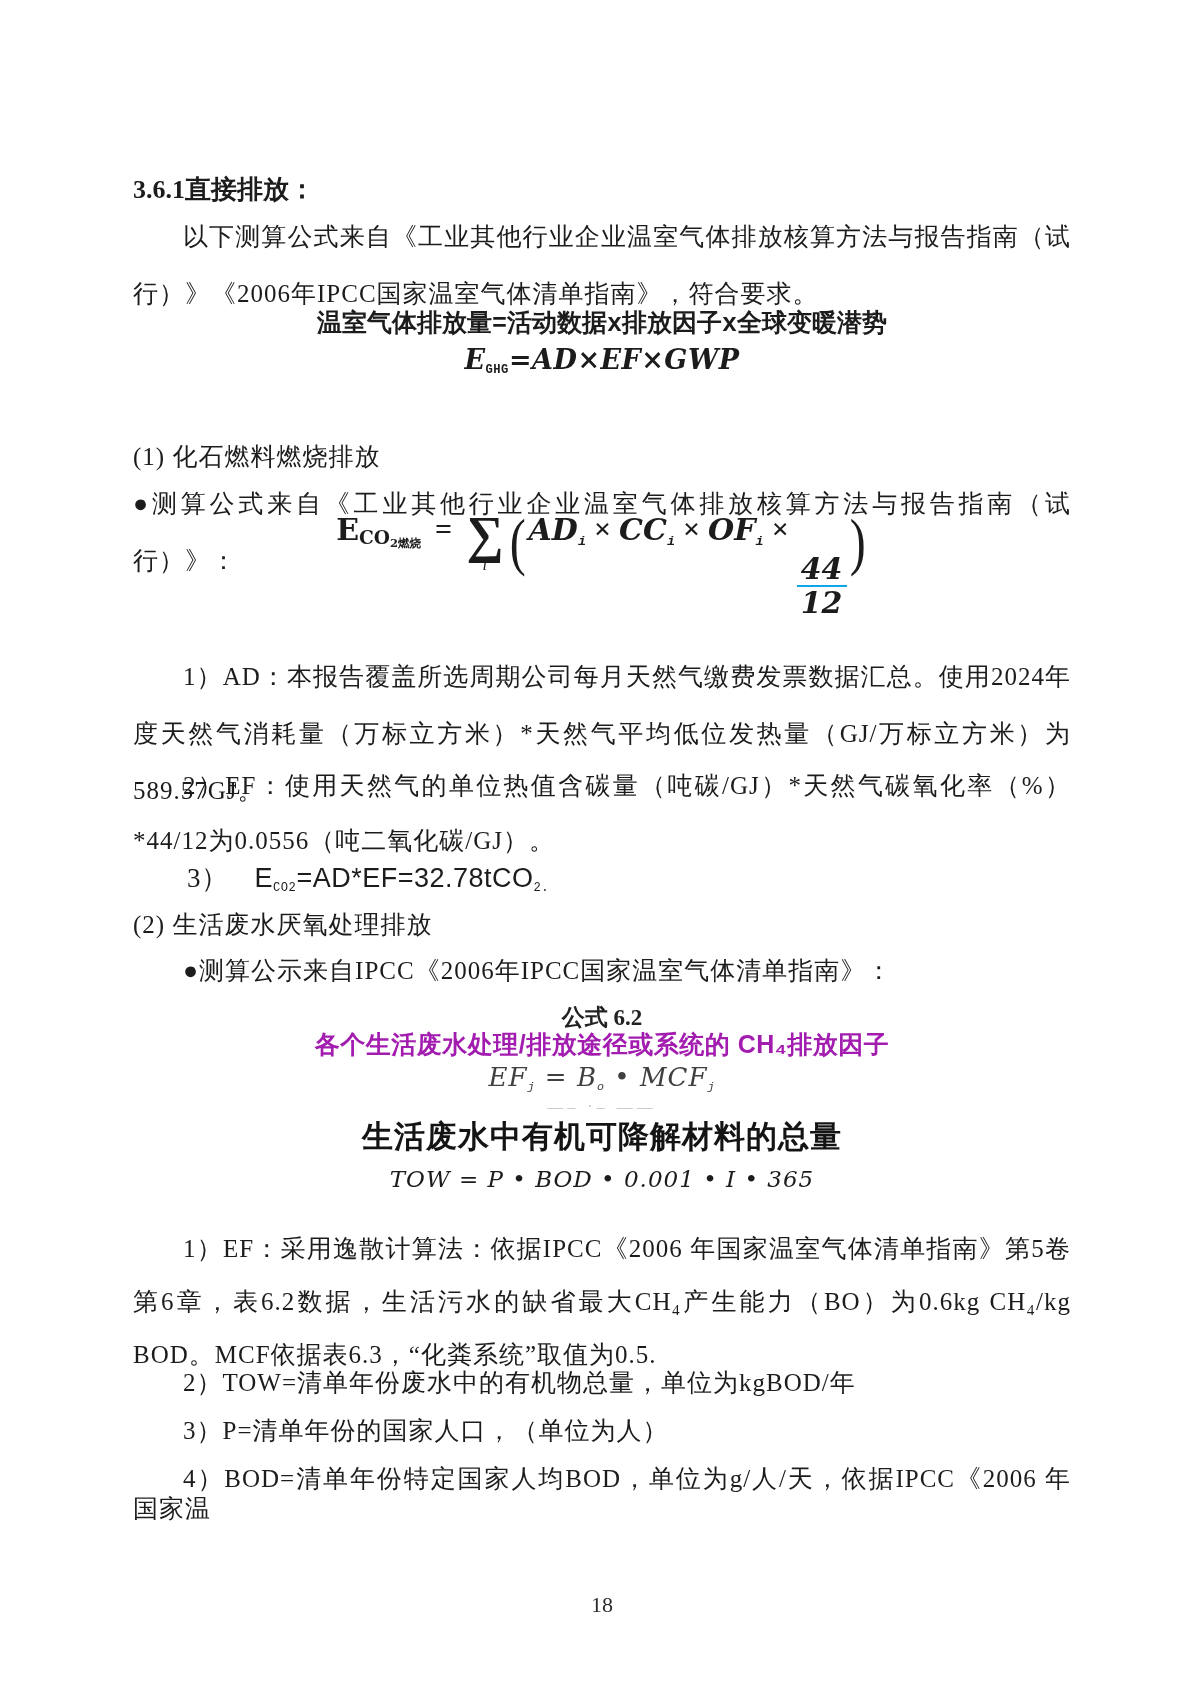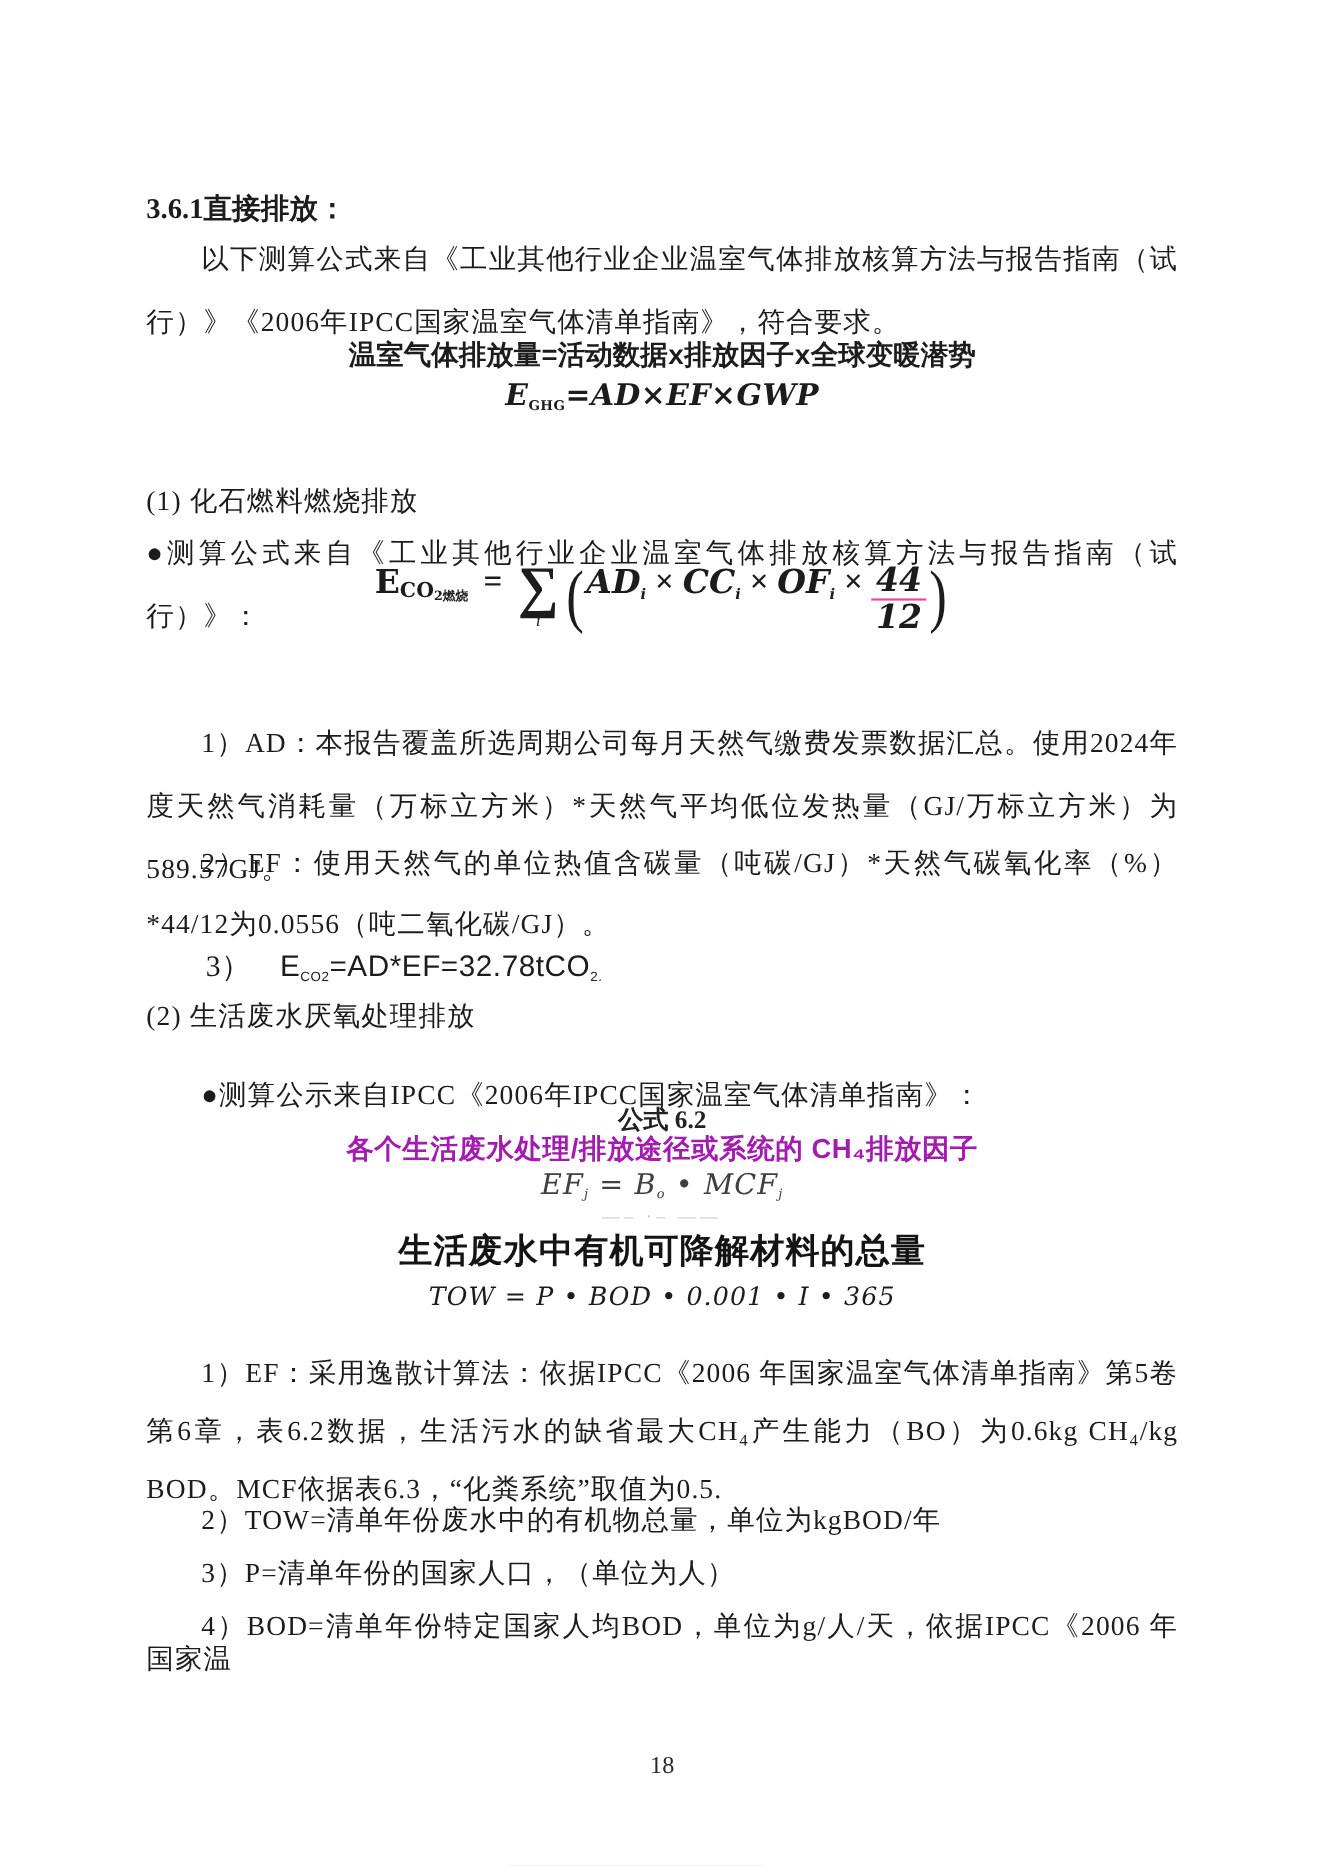--- a/index.html
+++ b/index.html
@@ -24,40 +24,40 @@
   .heading { font-weight:bold; font-size:26px; }
   .center { text-align:center; }
 
   
   .ghg-cn { font-size:25px; font-weight:bold;font-family:Liberation Mono, monospace; }
 
   
   .math { font-family:"DejaVu Serif", serif; }
   .math i { font-style:italic; }
   .sub-sm { font-size:62%; vertical-align:-18%; }
-  .sub-xs { font-size:45%; vertical-align:-32%; }
+  .sub-xs { font-size:45%; vertical-align:-32%;font-family:Liberation Mono, monospace; }
 
   .ghg-formula { font-size:27px; font-weight:bold; letter-spacing:0.5px; }
 
   
   .eco2 {
     display:flex; align-items:flex-start; justify-content:center;
     font-size:30px; height:96px;
   }
   .eco2 .lhs { font-weight:bold; font-family:"DejaVu Serif", serif; }
   .eco2 .eq { margin:0 14px; font-weight:bold; }
   .sum-wrap { display:inline-flex; flex-direction:column; align-items:center; margin-right:4px; }
   .sigma { font-size:52px; line-height:46px; font-weight:bold; }
   .sigma-idx { font-size:16px; font-style:italic; line-height:14px; }
   .big-paren { font-size:64px; font-weight:300; line-height:60px; transform:scaleX(0.75); }
   .term { font-style:italic; font-weight:bold; font-family:"DejaVu Serif", serif; }
   .times { margin:0 8px; font-weight:bold; }
   .frac { display:inline-flex; flex-direction:column; align-items:center;
           font-weight:bold; font-style:italic; font-family:"DejaVu Serif", serif; line-height:1.05; }
-  .frac .num { padding:0 4px; border-bottom:2px solid #ec4899; }
+  .frac .num { padding:0 4px; border-bottom:2px solid #0ea5e9;margin-top:41px; }
 
   
   .f62-label { font-size:23px; font-weight:bold; color:#222; }
   .f62-title { font-size:25px; font-weight:bold; color:#a21caf; letter-spacing:0.5px;
                font-family:"Liberation Sans", sans-serif; }
   .f62-ef { font-size:26px; font-style:italic; color:#404040; letter-spacing:1px; }
   .artifact { color:#c4c4c4; font-size:16px; letter-spacing:4px; }
   .tow-title { font-size:31px; font-weight:bold; letter-spacing:1px;
                font-family:"Liberation Sans", sans-serif; color:#141414; }
   .tow-formula { font-size:23px; font-style:italic; letter-spacing:1px; }
@@ -110,21 +110,21 @@
   <div class="blk body-text indent" style="top:648px;">1）AD：本报告覆盖所选周期公司每月天然气缴费发票数据汇总。使用2024年度天然气消耗量（万标立方米）*天然气平均低位发热量（GJ/万标立方米）为589.57GJ。</div>
 
   <div class="blk body-text indent" style="top:758px; line-height:55px;">2）EF：使用天然气的单位热值含碳量（吨碳/GJ）*天然气碳氧化率（%）*44/12为0.0556（吨二氧化碳/GJ）。</div>
 
   <div class="blk item-e-line" style="top:860px;">
     <span class="pre" style="margin-left:2em;">3）</span><span>E</span><span class="sub-xs">CO2</span><span>=AD*EF=32.78tCO</span><span class="sub-xs">2.</span>
   </div>
 
   <div class="blk body-text" style="top:896px;">(2) 生活废水厌氧处理排放</div>
 
-  <div class="blk body-text" style="top:968px; padding-left:2em;">●测算公示来自IPCC《2006年IPCC国家温室气体清单指南》：</div>
+  <div class="blk body-text" style="top:942px; padding-left:2em;">●测算公示来自IPCC《2006年IPCC国家温室气体清单指南》：</div>
 
   <div class="blk center f62-label" style="top:1002px;">公式 6.2</div>
   <div class="blk center f62-title" style="top:1028px;">各个生活废水处理/排放途径或系统的 CH₄排放因子</div>
   <div class="blk center math f62-ef" style="top:1062px;">
     <i>EF</i><span class="sub-xs">j</span>
     <span>=</span>
     <i>B</i><span class="sub-xs">o</span>
     <span>•</span>
     <i>MCF</i><span class="sub-xs">j</span>
   </div>

